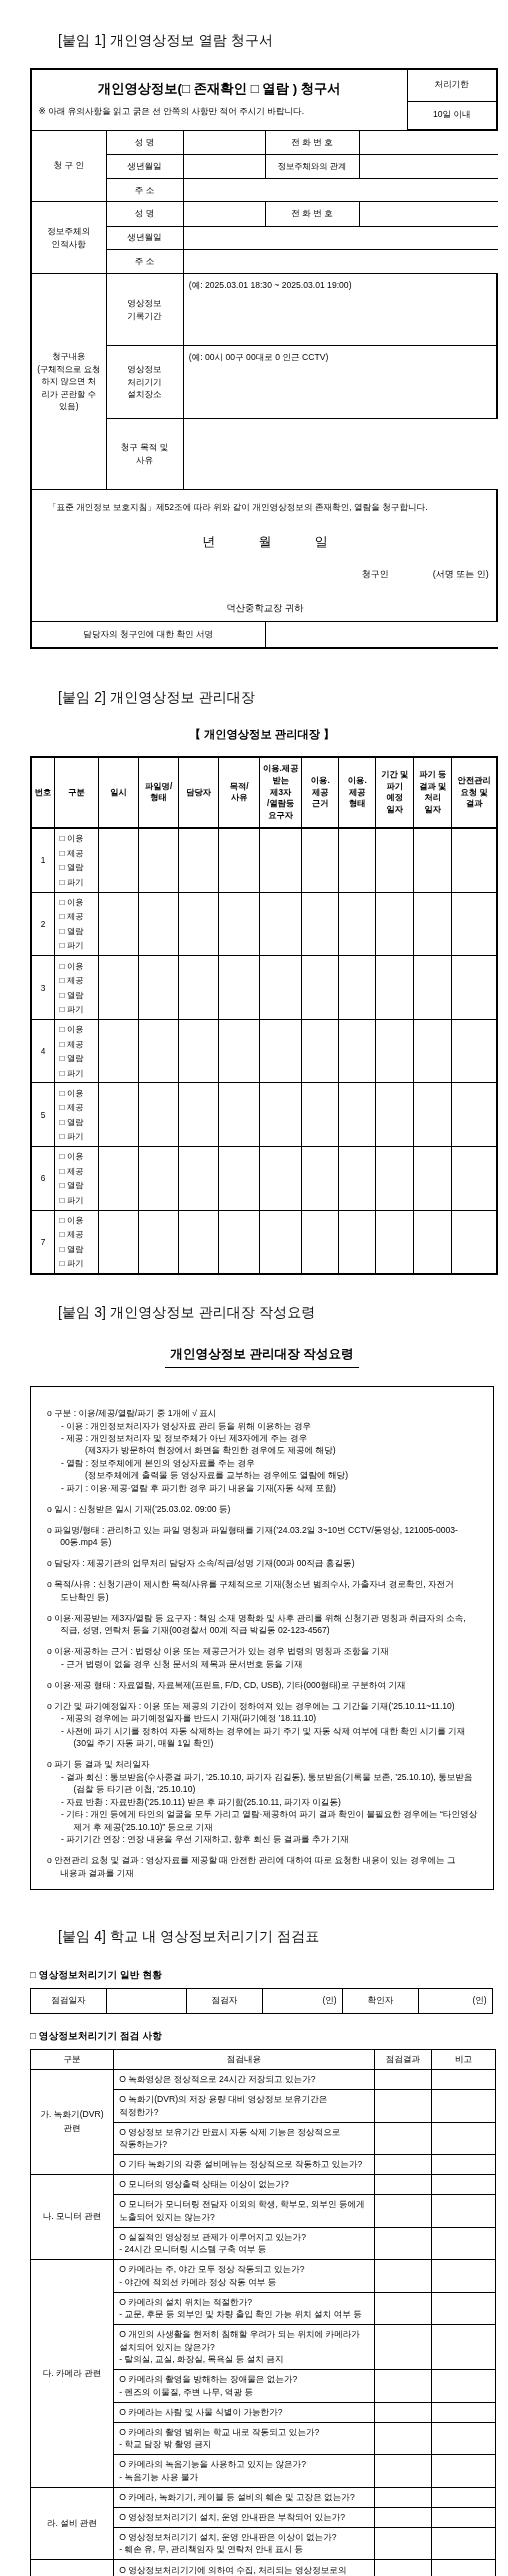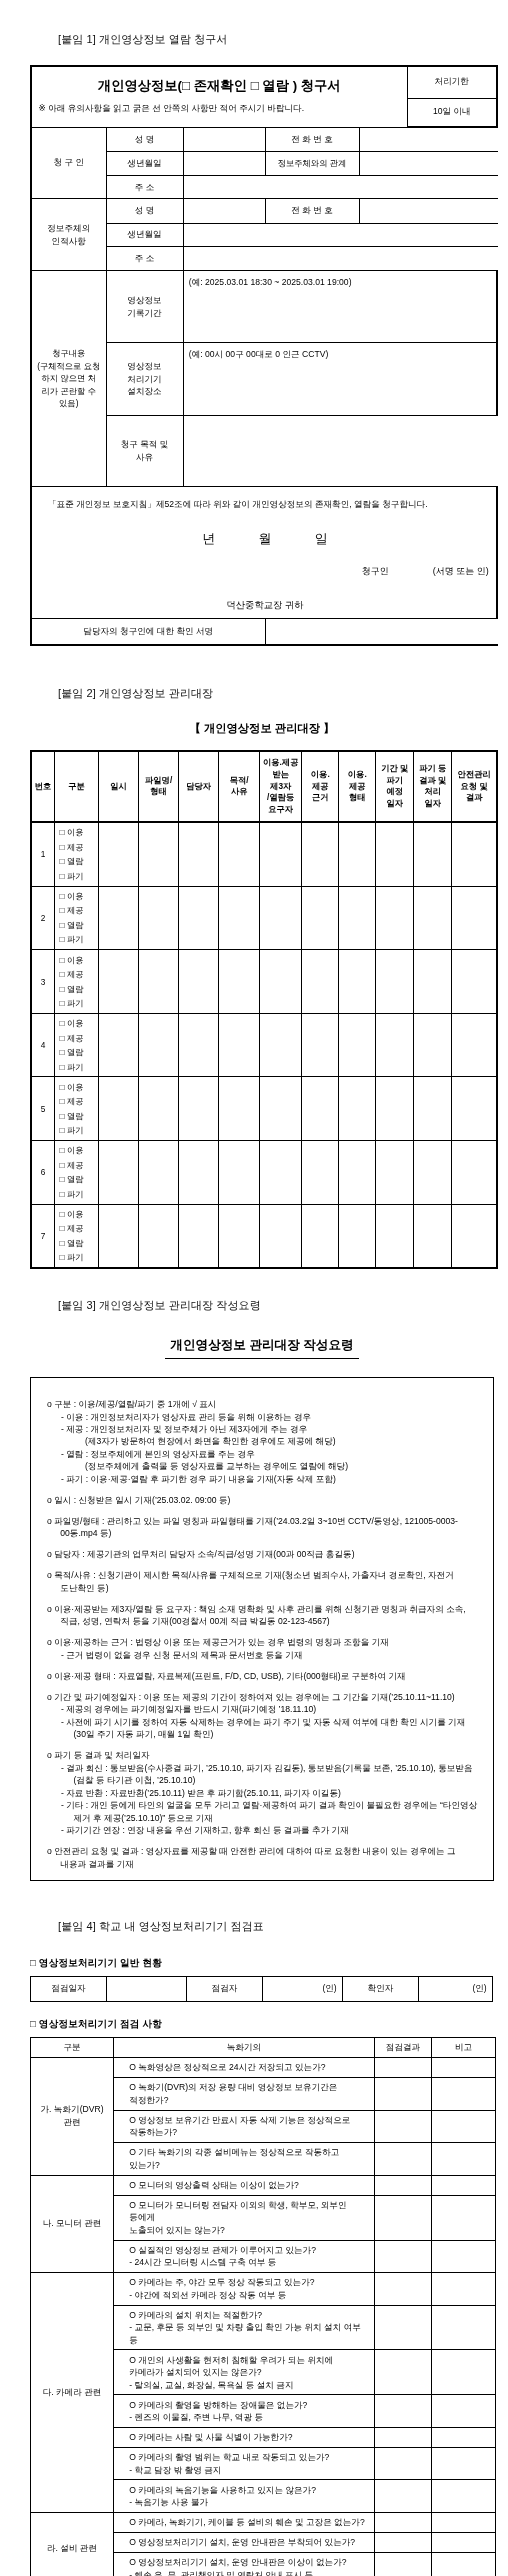--- a/index.html
+++ b/index.html
@@ -1,19 +1,19 @@
 <!DOCTYPE html>
 <html style="font-size:10.6px"><head>
 <meta charset="utf-8">
 <style>
   html,body{margin:0;padding:0;background:#fff;}
   body{font-family:"Liberation Sans","DejaVu Sans",sans-serif;color:#000;}
   .page{width:509px;height:2576px;box-sizing:border-box;background:#fff;padding:32px 14.6px 0 30px;overflow:hidden;position:relative;}
   .content{width:464px;}
-  .att-heading{font-size:11px;color:#111;letter-spacing:0.1px;padding-left:28px;}
+  .att-heading{font-size:14px;color:#111;letter-spacing:0.1px;padding-left:28px;}
 
   
   table.tbl{border-collapse:collapse;width:416px;table-layout:fixed;}
   table.tbl td,table.tbl th{border:0.7px solid #000;padding:1.3px 2.7px;font-size:8.6px;vertical-align:middle;word-break:break-all;}
 
   
   .form1{border:2px solid #000;margin-top:18px;width:464px;box-sizing:content-box;}
   .form1 table{border-collapse:collapse;width:464px;table-layout:fixed;}
   .form1 td{border:0.7px solid #000;font-size:8.6px;vertical-align:middle;padding:1.3px 2.7px;word-break:keep-all;}
   .top-tbl td{border-top:none;}
@@ -69,21 +69,21 @@
   .sec-label.second{margin-top:16px;}
   .gen-tbl{margin-top:6.6px;border:1.3px solid #000;}
   .gen-tbl td{height:21px;}
   .gen-lbl{text-align:center;}
   .gen-seal{text-align:right;padding-right:5.3px !important;}
   .cl-tbl{margin-top:6.6px;border:1.3px solid #000;}
   .cl-tbl th{font-weight:normal;font-size:8.6px;height:16px;padding:2px 1.3px;}
   .cl-tbl td{font-size:8px;}
   .cl-group{text-align:center;white-space:pre-line;line-height:1.6;font-size:8.3px;}
   .cl-content{text-align:left;vertical-align:middle;padding:3.3px 5.3px !important;line-height:1.45;}
-  .cl-line{word-break:keep-all;margin-left:10px;}
+  .cl-line{word-break:keep-all;}
 </style>
 </head>
 <body>
 
 <div class="page">
 <div class="content">
 
   <section>
     <div class="att-heading">[붙임 1] 개인영상정보 열람 청구서</div>
 
@@ -445,21 +445,21 @@
     <table class="tbl cl-tbl">
       <colgroup>
         <col style="width:83px">
             <col style="width:261px">
             <col style="width:57px">
             <col style="width:64px">
       </colgroup>
       <thead>
         <tr>
           <th>구분</th>
-          <th>녹화기의</th>
+          <th>점검내용</th>
           <th>점검결과</th>
           <th>비고</th>
         </tr>
       </thead>
       <tbody>
 
         <tr>
           <td class="cl-group" rowspan="4">가. 녹화기(DVR)
 관련</td>
           <td class="cl-content">

